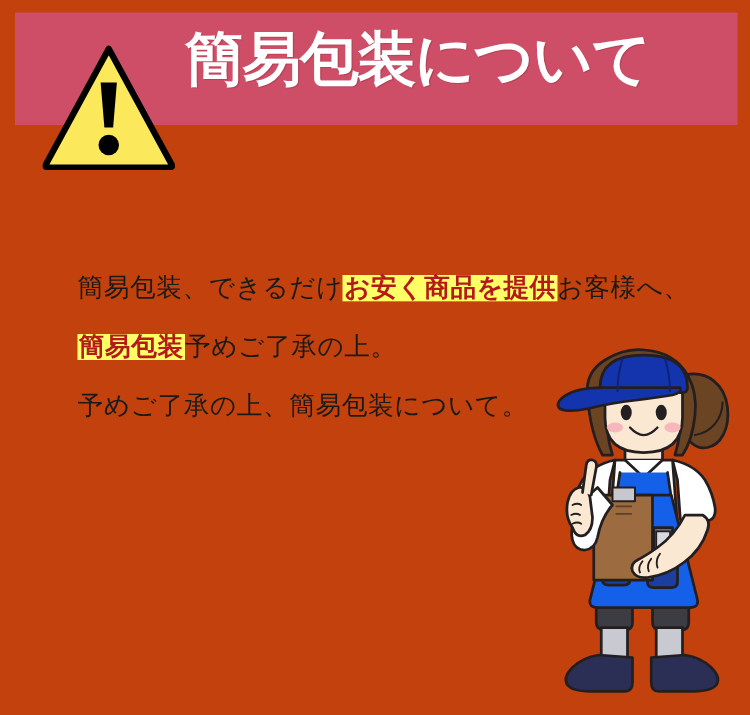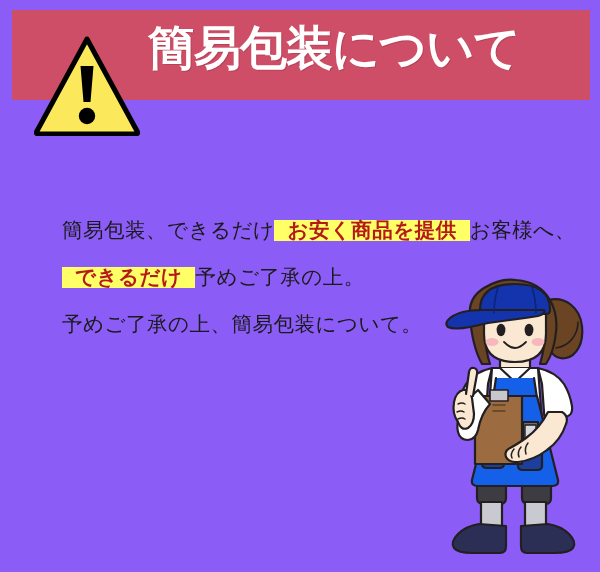--- a/index.html
+++ b/index.html
@@ -12,21 +12,21 @@
     background: #ffffff;
     font-family: "Liberation Sans", "DejaVu Sans", sans-serif;
     overflow: hidden;
     position: relative;
   }
 
   #page {
     position: relative;
     width: 600px;
     height: 572px;
-    background: #8b5cf6;
+    background: #c2410c;
   }
 
   
   .banner {
     position: absolute;
     left: 12px;
     top: 10px;
     width: 578px;
     height: 90px;
     background: #cd4e66;
@@ -79,21 +79,21 @@
     color: #b51a1a;
     font-weight: bold;
     background: linear-gradient(
       to bottom,
       rgba(255,255,255,0) 0%,
       rgba(255,255,255,0) 8%,
       #ffff66 9%,
       #ffff66 96%,
       rgba(255,255,255,0) 97%
     );
-    padding: 0 13px;
+    padding: 0 1px;
   }
 
   
   .character {
     position: absolute;
     left: 430px;
     top: 272px;
     width: 170px;
     height: 298px;
   }
@@ -111,21 +111,21 @@
     <circle cx="53" cy="80" r="8.2" fill="#000000"></circle>
   </svg>
 
   <div class="banner-title">簡易包装について</div>
 
   <div class="body-text">
     <div class="line">
       <span>簡易包装、できるだけ</span><span class="emph">お安く商品を提供</span><span>お客様へ、</span>
     </div>
     <div class="line">
-      <span class="emph">できるだけ</span><span>予めご了承の上。</span>
+      <span class="emph">簡易包装</span><span>予めご了承の上。</span>
     </div>
     <div class="line">
       <span>予めご了承の上、簡易包装について。</span>
     </div>
   </div>
 
   <svg class="character" viewBox="0 0 170 298">
     <g stroke="#231f20" stroke-width="2.2" stroke-linejoin="round" stroke-linecap="round">
 
       <path d="M118 28 C136 24 150 36 152 54 C154 72 146 84 136 86 C126 88 118 80 117 68 Z" fill="#6b4423"></path>

